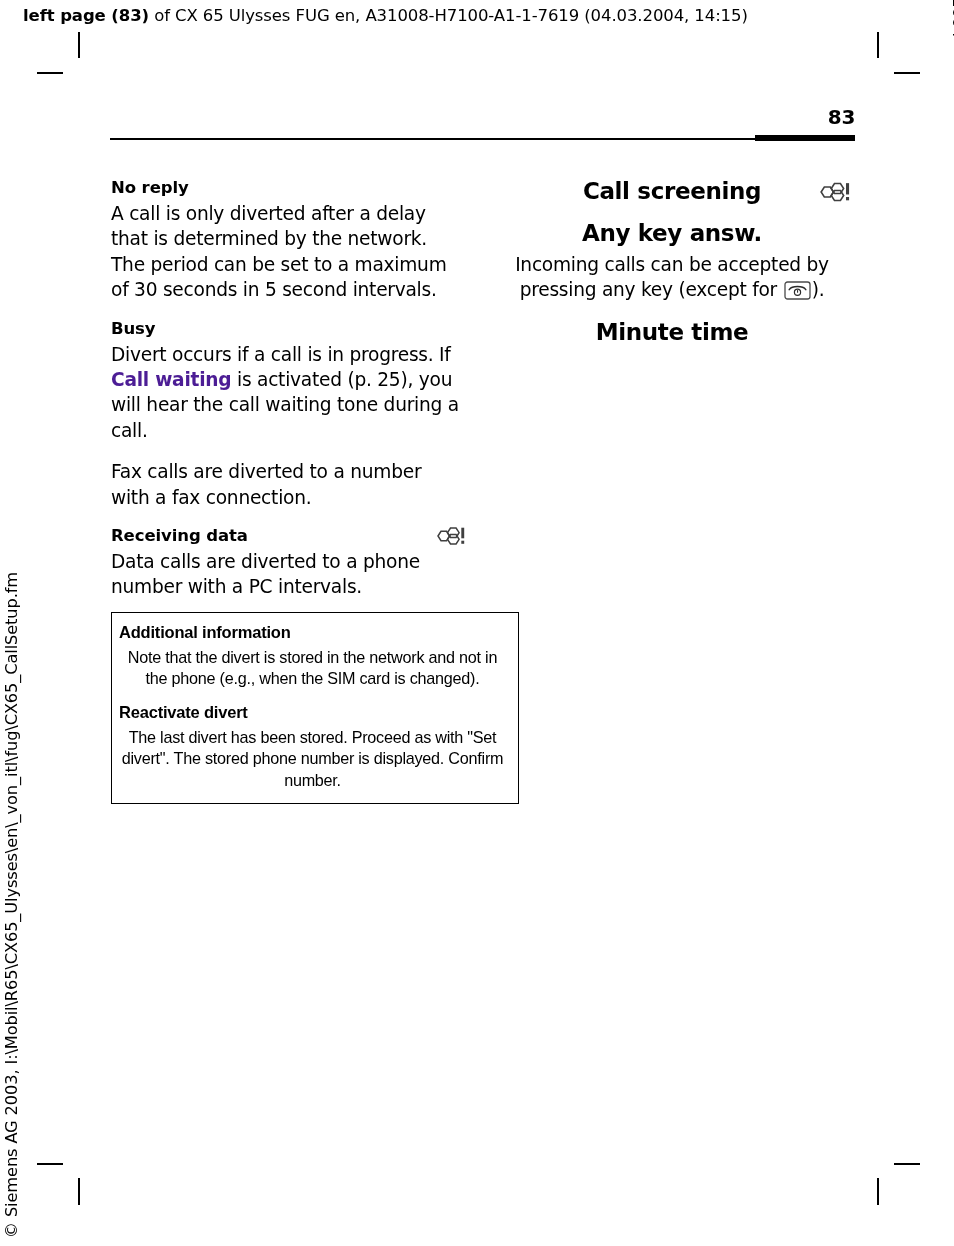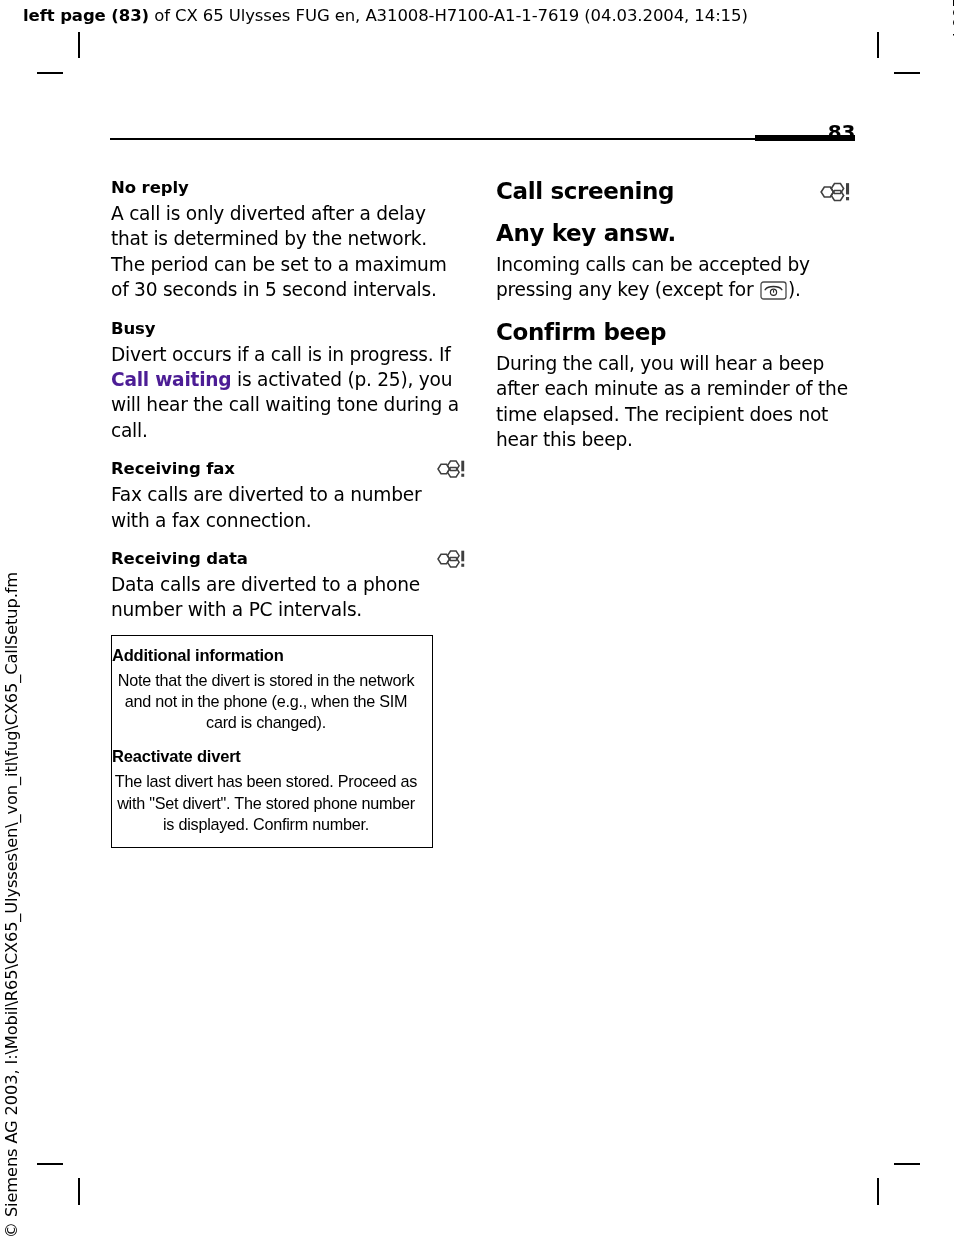--- a/index.html
+++ b/index.html
@@ -38,21 +38,20 @@
   .crop-h { height: 2.2px; }
 
   
   .pagenum {
     position: absolute;
     right: 99px;
     top: 105px;
     font-size: 20px;
     font-weight: bold;
     letter-spacing: -0.3px;
-    margin-top: 15px;
   }
   .rule-thin {
     position: absolute;
     left: 110px;
     top: 138px;
     width: 645px;
     height: 2.4px;
     background: #000;
   }
   .rule-thick {
@@ -64,21 +63,21 @@
     background: #000;
   }
 
   
   .col {
     position: absolute;
     top: 178px;
     width: 352px;
   }
   .col-left  { left: 111px; }
-  .col-right { left: 496px; }
+  .col-right { left: 496px; text-align: center; }
 
   
   h2.sec-title {
     font-size: 23px;
     font-weight: bold;
     margin: 0 0 6px 0;
     letter-spacing: -0.35px;
     line-height: 26px;
     position: relative;
   }
@@ -122,24 +121,24 @@
     vertical-align: -4px;
     margin: 0 1px;
   }
   .key-glyph svg { display: block; }
 
   
   .info-box {
     position: relative;
     margin-top: 8px;
     border: 1.6px solid #000;
-    padding: 9px 12px 12px 0;
+    padding: 9px 12px 12px 7px;
     font-family: "Liberation Sans", sans-serif;
     box-sizing: border-box;
-    width: 322px;
+    width: 408px;
   }
   .info-box h3 {
     font-size: 16.5px;
     font-weight: bold;
     margin: 0 0 5px 0;
     letter-spacing: -0.2px;
     line-height: 20px;
   }
   .info-box h3.second { margin-top: 13px; }
   .info-box p {
@@ -197,34 +196,20 @@
     <h3 class="sub-title">No reply</h3>
     <p class="body">A call is only diverted after a delay that is determined by the network. The period can be set to a maximum of 30 seconds in 5 second intervals.</p>
   </div>
 
   <div class="blk">
     <h3 class="sub-title">Busy</h3>
     <p class="body"><span>Divert occurs if a call is in progress. If </span><span class="menu-ref">Call waiting</span><span> is activated (p. 25), you will hear the call waiting tone during a call.</span></p>
   </div>
 
   <div class="blk">
-    <h3 class="sub-title">
-      <span>Receiving fax</span>
-      <span class="net-icon">
-        <svg width="30" height="19" viewBox="0 0 30 19" aria-hidden="true">
-          <g fill="none" stroke="#3f3f3f" stroke-width="1.5">
-            <polygon points="2,9.5 5,4.8 10.6,4.8 13.6,9.5 10.6,14.2 5,14.2"></polygon>
-            <polygon points="11.5,6.2 14.5,1.5 20.1,1.5 23.1,6.2 20.1,10.9 14.5,10.9"></polygon>
-            <polygon points="11.5,12.8 14.5,8.1 20.1,8.1 23.1,12.8 20.1,17.5 14.5,17.5"></polygon>
-          </g>
-          <rect x="25.3" y="1.2" width="2.9" height="10.6" fill="#3f3f3f"></rect>
-          <rect x="25.3" y="14.2" width="2.9" height="3.1" fill="#3f3f3f"></rect>
-        </svg>
-      </span>
-    </h3>
     <p class="body">Fax calls are diverted to a number with a fax connection.</p>
   </div>
 
   <div class="blk">
     <h3 class="sub-title">
       <span>Receiving data</span>
       <span class="net-icon">
         <svg width="30" height="19" viewBox="0 0 30 19" aria-hidden="true">
           <g fill="none" stroke="#3f3f3f" stroke-width="1.5">
             <polygon points="2,9.5 5,4.8 10.6,4.8 13.6,9.5 10.6,14.2 5,14.2"></polygon>
@@ -271,20 +256,19 @@
     <h2 class="sec-title">Any key answ.</h2>
     <p class="body"><span>Incoming calls can be accepted by pressing any key (except for </span><span class="key-glyph"><svg width="27" height="19" viewBox="0 0 27 19" aria-hidden="true">
       <rect x="1" y="1" width="25" height="17" rx="2.5" ry="2.5" fill="#ffffff" stroke="#4a4a4a" stroke-width="1.3"></rect>
       <path d="M5.2 8.6 C8.2 4.6, 18.8 4.6, 21.8 8.6" fill="none" stroke="#2b2b2b" stroke-width="1.5" stroke-linecap="round"></path>
       <circle cx="13.5" cy="11.3" r="3.1" fill="#ffffff" stroke="#2b2b2b" stroke-width="1.2"></circle>
       <rect x="13" y="9.1" width="1.1" height="2.6" fill="#2b2b2b"></rect>
     </svg></span><span>).</span></p>
   </div>
 
   <div class="blk">
-    <h2 class="sec-title">Confirm beep</h2>
-    <p class="body">During the call, you will hear a beep after each minute as a reminder of the time elapsed. The recipient does not hear this beep.</p>
+    <h2 class="sec-title">Minute time</h2>
   </div>
 
 </div>
 
 <div class="side-label side-right">VAR Language: English; VAR issue date: 18-Februar-2004</div>
 <div class="side-label side-left">© Siemens AG 2003, I:\Mobil\R65\CX65_Ulysses\en\_von_itl\fug\CX65_CallSetup.fm</div>
 
 </body></html>

